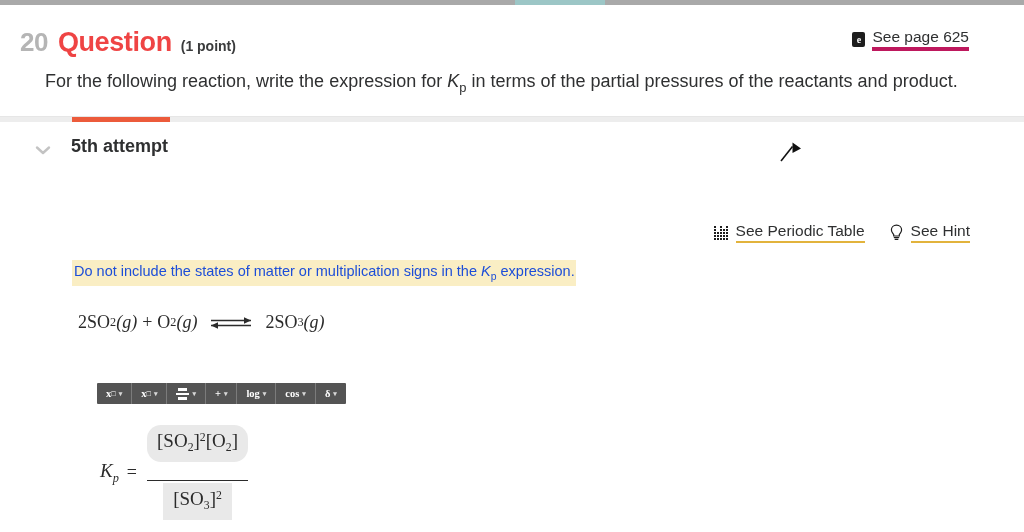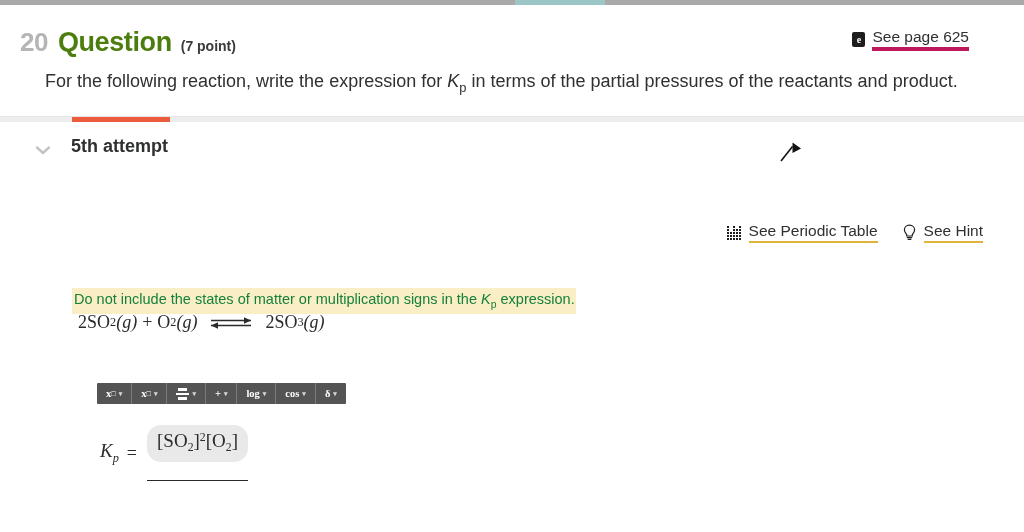--- a/index.html
+++ b/index.html
@@ -47,21 +47,21 @@
   }
   .q-number {
     font-size: 26px;
     font-weight: bold;
     color: #b5b5b5;
     letter-spacing: -0.5px;
   }
   .q-title {
     font-size: 27px;
     font-weight: bold;
-    color: #4d7c0f;
+    color: #ef4444;
     margin-left: 10px;
     letter-spacing: -0.4px;
   }
   .q-points {
     font-size: 14px;
     font-weight: bold;
     color: #3a3b3c;
     margin-left: 9px;
   }
   .q-prompt {
@@ -135,21 +135,21 @@
   .flag-btn {
     position: absolute;
     right: 17px; top: 8px;
     width: 28px; height: 28px;
     cursor: pointer;
   }
 
   
   .helper-links {
     position: absolute;
-    top: 222px; right: 41px;
+    top: 222px; right: 54px;
     display: flex;
     align-items: center;
   }
   .helper-link {
     display: flex;
     align-items: center;
     cursor: pointer;
     margin-left: 24px;
   }
   .helper-text {
@@ -158,24 +158,24 @@
     color: #2f3031;
     border-bottom: 2px solid #e2b33c;
     padding-bottom: 1px;
   }
   .ptable-icon { width: 15px; height: 14px; display: block; }
   .bulb-icon { width: 15px; height: 17px; display: block; }
 
   
   .instruction {
     position: absolute;
-    left: 72px; top: 288px;
+    left: 72px; top: 260px;
     background: #faeec4;
     font-size: 14.5px;
-    color: #15803d;
+    color: #1d4ed8;
     padding: 2px 1px 3px 2px;
     line-height: 1.3;
   }
   .instruction i { font-style: italic; }
   .instruction sub { font-size: 0.72em; }
 
   
   .equation {
     position: absolute;
     left: 78px; top: 312px;
@@ -274,21 +274,21 @@
 
 <div class="progress-strip">
   <div class="seg-done"></div>
 </div>
 
 <div class="question-card">
 
   <div class="q-head">
     <span class="q-number">20</span>
     <span class="q-title">Question</span>
-    <span class="q-points">(7 point)</span>
+    <span class="q-points">(1 point)</span>
   </div>
 
   <div class="q-prompt">
     <span>For the following reaction, write the expression for </span><i>K</i><sub>p</sub><span> in terms of the partial pressures of the reactants and product.</span>
   </div>
 
   <div class="ebook-link">
     <span class="ebook-icon">e</span>
     <span class="ebook-label">See page 625</span>
   </div>
@@ -428,14 +428,15 @@
   </div>
 </div>
 
 <div class="answer">
   <span class="kp"><span>K</span><sub>p</sub></span>
   <span class="eq-sign">=</span>
 
   <span class="fraction">
     <span class="frac-num"><span>[</span><span>SO</span><sub>2</sub><span>]</span><sup>2</sup><span>[</span><span>O</span><sub>2</sub><span>]</span></span>
     <span class="frac-line"></span>
+    <span class="frac-den"><span>[</span><span>SO</span><sub>3</sub><span>]</span><sup>2</sup></span>
   </span>
 </div>
 
 </body></html>

